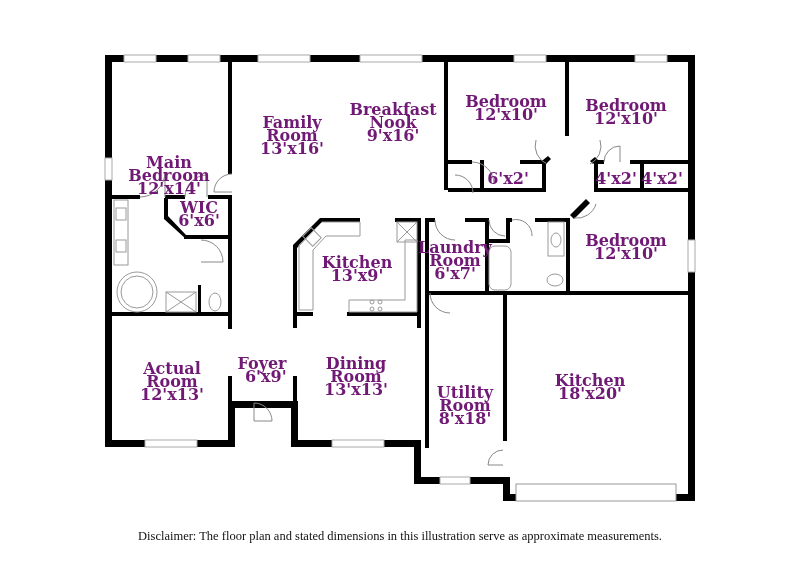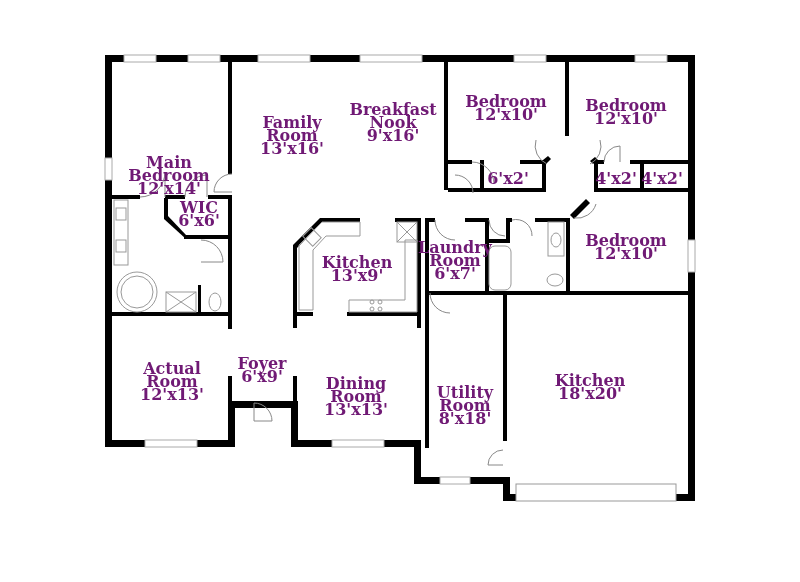--- a/index.html
+++ b/index.html
@@ -233,34 +233,35 @@
     </div>
     <div class="room-label" style="left: 626px; top: 234px;">
       <span>Bedroom</span>
       <span>12'x10'</span>
     </div>
     <div class="room-label" style="left: 172px; top: 362px;">
       <span>Actual</span>
       <span>Room</span>
       <span>12'x13'</span>
     </div>
-    <div class="room-label" style="left: 262px; top: 357px;">
+    <div class="room-label" style="left: 262px; top: 357px; text-align: right;">
       <span>Foyer</span>
       <span>6'x9'</span>
     </div>
-    <div class="room-label" style="left: 356px; top: 357px; margin-top: 20px;">
+    <div class="room-label" style="left: 356px; top: 357px;">
       <span>Dining</span>
       <span>Room</span>
       <span>13'x13'</span>
     </div>
     <div class="room-label" style="left: 465px; top: 365px; margin-top: 21px;">
       <span>Utility</span>
       <span>Room</span>
       <span>8'x18'</span>
     </div>
     <div class="room-label" style="left: 590px; top: 374px;">
       <span>Kitchen</span>
       <span>18'x20'</span>
     </div>
   </div>
 
 <div class="disclaimer">
+  <span>Disclaimer: The floor plan and stated dimensions in this illustration serve as approximate measurements.</span>
 </div>
 
 </body></html>

